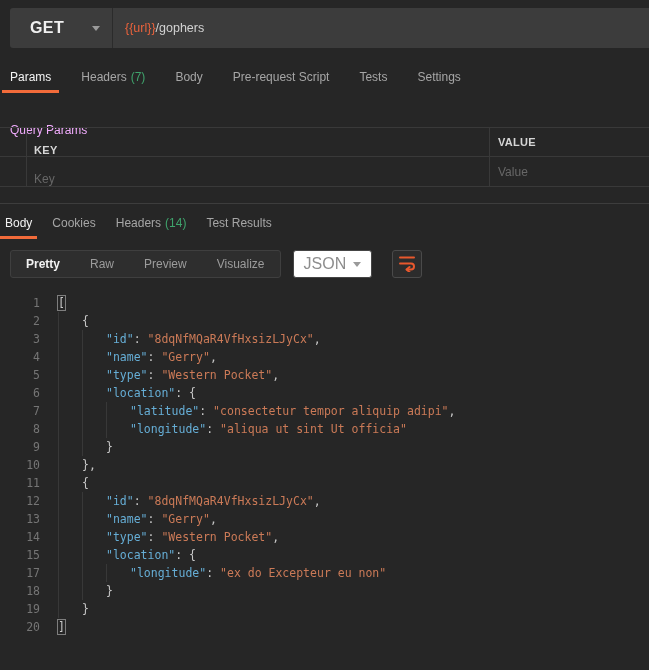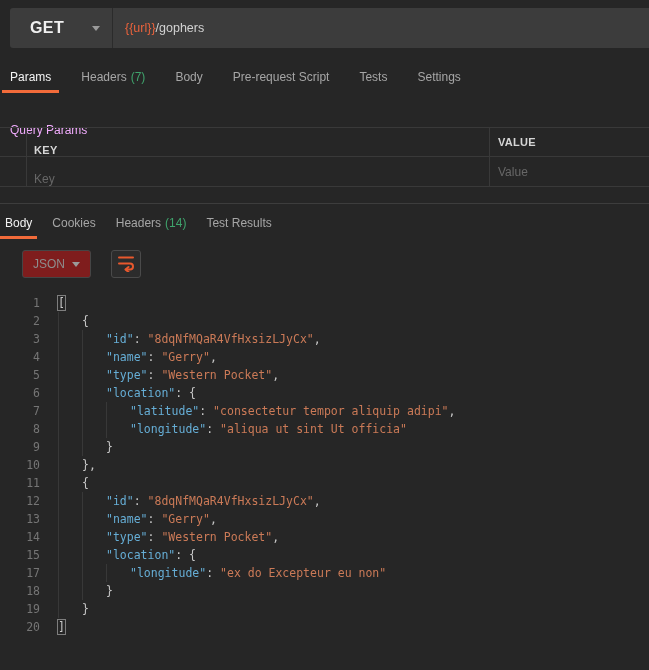--- a/index.html
+++ b/index.html
@@ -70,22 +70,22 @@
   .view-row { position:absolute; top:250px; left:10px; height:28px; display:flex; align-items:center; }
   .mode-group {
     display:flex; height:28px; align-items:center;
     background:#2e2e2e; border:1px solid #3f3f3f; border-radius:3px; overflow:hidden;
   }
   .mode-btn { padding:0 15px; font-size:12px; line-height:26px; color:#9c9c9c; cursor:pointer; }
   .mode-btn.active { color:#f2f2f2; font-weight:bold; }
   .fmt-select {
     margin-left:12px; height:28px; padding:0 10px;
     display:flex; align-items:center; gap:7px;
-    background:#7f1d1d; border:1px solid #454545; border-radius:3px;
-    color:#8d8d8d; font-size:12px; cursor:pointer;
+    background:#ffffff; border:1px solid #454545; border-radius:3px;
+    color:#8d8d8d; font-size:16px; cursor:pointer;
   }
   .wrap-btn {
     margin-left:20px; width:30px; height:28px;
     display:flex; align-items:center; justify-content:center;
     background:#2c2c2c; border:1px solid #4a4a4a; border-radius:3px; cursor:pointer;
   }
 
   
   .code-area {
     position:absolute; top:290px; left:0; right:0; bottom:0;
@@ -150,20 +150,26 @@
 <div class="h-divider"></div>
 
 <div class="resp-tabs">
   <div class="tab active"><span>Body</span></div>
   <div class="tab"><span>Cookies</span></div>
   <div class="tab"><span>Headers</span><span class="count-green">(14)</span></div>
   <div class="tab"><span>Test Results</span></div>
 </div>
 
 <div class="view-row">
+  <div class="mode-group">
+    <div class="mode-btn active">Pretty</div>
+    <div class="mode-btn">Raw</div>
+    <div class="mode-btn">Preview</div>
+    <div class="mode-btn">Visualize</div>
+  </div>
   <div class="fmt-select">
     <span>JSON</span>
     <span class="chev"></span>
   </div>
   <div class="wrap-btn">
     <span>
       <svg width="20" height="20" viewBox="0 0 20 20" fill="none" stroke="#e8582d" stroke-width="2" stroke-linecap="round" stroke-linejoin="round">
         <path d="M3 5.5h14"></path>
         <path d="M3 11.5h11a3 3 0 0 1 0 6h-4"></path>
         <path d="M12.5 15l-3 2.5 3 2.5"></path>

